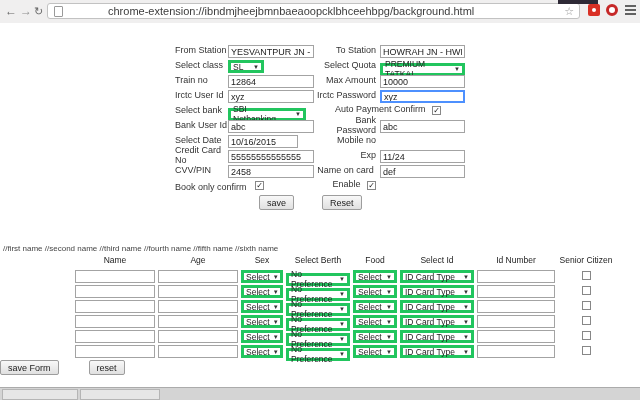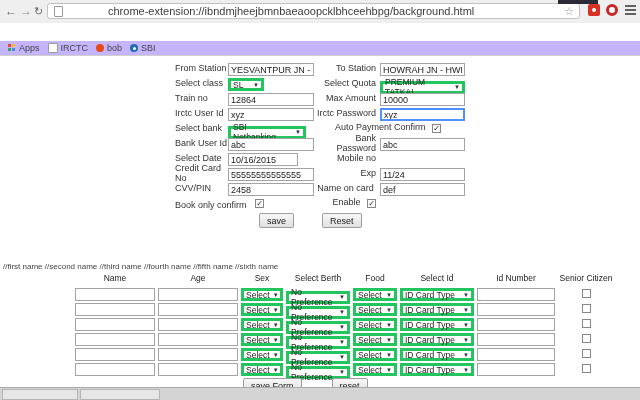--- a/index.html
+++ b/index.html
@@ -34,21 +34,21 @@
   .bm .ico{width:8px;height:8px;margin-right:3px;flex:0 0 auto;}
   .ico-grid{display:grid;grid-template-columns:3px 3px;grid-template-rows:3px 3px;gap:1px;}
   .ico-grid i{display:block;}
   .ico-doc{border:1px solid #9a9a9a;background:#fff;width:6px;height:7px;border-radius:1px;}
   .ico-bob{background:#e64a19;border-radius:50%;}
   .ico-sbi{background:#1f6bb4;border-radius:50%;position:relative;}
   .ico-sbi::after{content:"";position:absolute;left:2.5px;top:3px;width:3px;height:3px;
     background:#fff;border-radius:50%;}
 
   
-  .page{position:absolute;left:0;top:56px;width:640px;height:294px;background:#fff;}
+  .page{position:absolute;left:0;top:38px;width:640px;height:294px;background:#fff;}
   .page, .page *{box-sizing:border-box;}
 
   
   .bform{position:absolute;left:175px;top:4px;width:300px;}
   .brow{display:flex;align-items:center;height:15px;}
   .bl{width:53px;font-size:9px;color:#333;flex:0 0 auto;}
   .bi{width:86px;flex:0 0 auto;}
   .bm-cell{width:66px;flex:0 0 auto;text-align:right;font-size:9px;color:#333;padding-right:4px;}
   .bm-cell.left{text-align:center;padding-left:1px;}
   .br{width:85px;flex:0 0 auto;}
@@ -73,21 +73,21 @@
   .ph{font-size:8.5px;color:#222;text-align:center;}
   .c-name{width:80px;margin-right:3px;flex:0 0 auto;}
   .c-age{width:80px;margin-right:3px;flex:0 0 auto;}
   .c-sex{width:42px;margin-right:3px;flex:0 0 auto;}
   .c-berth{width:64px;margin-right:3px;flex:0 0 auto;}
   .c-food{width:44px;margin-right:3px;flex:0 0 auto;}
   .c-idtype{width:74px;margin-right:3px;flex:0 0 auto;}
   .c-idnum{width:78px;margin-right:3px;flex:0 0 auto;}
   .c-chk{width:56px;flex:0 0 auto;text-align:center;}
   .prow .sel{width:100%;}
-  .pbtns{display:flex;margin-top:3px;padding-left:243px;}
+  .pbtns{display:flex;margin-top:3px;}
   .pbtns .btn + .btn{margin-left:30px;}
 
   
   .bottombar{position:absolute;left:0;bottom:0;width:640px;height:12px;background:#d4d4d4;
     border-top:1px solid #ababab;}
   .bb-box{position:absolute;top:1px;height:9px;background:#e6e6e6;border:1px solid #b5b5b5;}
   .bb-1{left:2px;width:74px;}
   .bb-2{left:80px;width:78px;}
 </style>
 </head>

